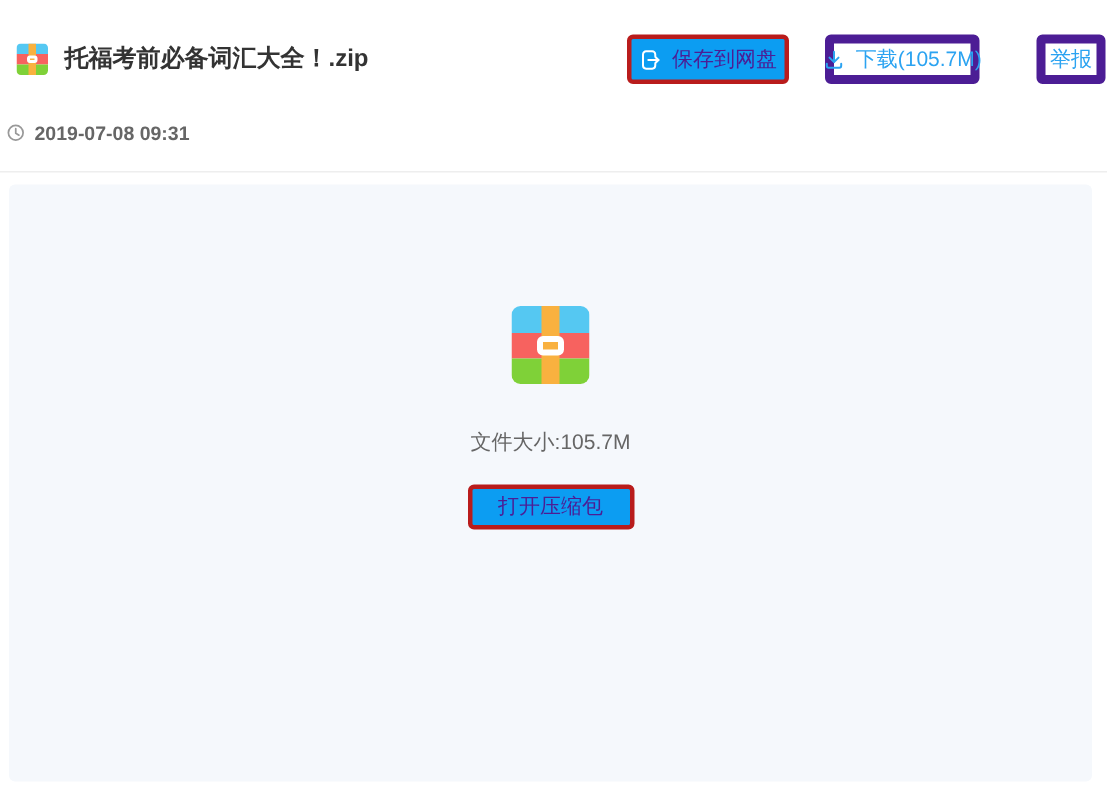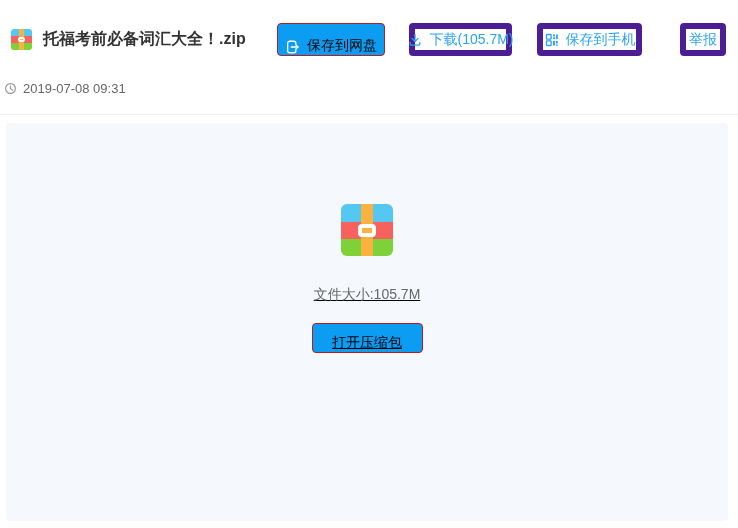--- a/index.html
+++ b/index.html
@@ -8,21 +8,21 @@
     width: 738px; height: 528px;
     background: #ffffff;
     font-family: "Liberation Sans", sans-serif;
     overflow: hidden;
   }
   .page { width: 738px; height: 528px; position: relative; }
 
   
   .header-top {
     margin: 23px 0 0 11px;
-    padding-right: 12px;
+    padding-right: 1px;
     height: 33px;
     display: flex;
     align-items: center;
   }
   .file-name {
     margin: 0 0 0 11px;
     font-size: 16px;
     font-weight: bold;
     color: #333333;
     white-space: nowrap;
@@ -40,62 +40,61 @@
     gap: 6px;
     border-radius: 4px;
     font-size: 14px;
     font-family: "Liberation Sans", sans-serif;
     cursor: pointer;
     padding: 0;
     white-space: nowrap;
   }
   .btn-primary {
     background: #0C9DF2;
-    border: 1px solid #b91c1c;
-    color: #000000;
-    align-items: flex-end;
+    border: 3px solid #b91c1c;
+    color: #4c1d95;
   }
   .btn-outline {
     background: #ffffff;
     border: 6px solid #4c1d95;
     color: #2BA3F1;
   }
   .btn-save-netdisk { width: 108px; }
   .btn-download { width: 103px; margin-left: 24px; }
   .btn-save-phone { width: 105px; margin-left: 25px; }
   .btn-report { width: 46px; margin-left: 38px; }
 
   .header-meta {
     margin: 25px 17px 0 4px;
     height: 15px;
     display: flex;
     align-items: center;
     font-size: 13px;
     color: #666666;
+    font-weight: bold;
   }
   .header-meta .clock { margin-right: 6px; }
   .meta-expiry { margin-left: 28px; color: #666666; }
 
   .divider {
     margin-top: 18px;
     height: 0;
     border-top: 1px solid #EEEEEE;
     width: 738px;
   }
 
   
   .content {
     margin: 8px 10px 0 6px;
     height: 398px;
     background: #F5F8FC;
     border-radius: 4px;
     display: flex;
     flex-direction: column;
     align-items: center;
-    text-decoration: underline;
   }
   .file-size {
     margin-top: 31px;
     font-size: 14px;
     line-height: 14px;
     color: #666666;
   }
   .btn-open {
     margin-top: 22px;
     width: 111px;
@@ -153,37 +152,20 @@
 
       <button class="btn btn-outline btn-download">
         <svg class="icon-svg" width="16" height="16" viewBox="0 0 18 18" fill="none" stroke="#2BA3F1" stroke-width="1.5" stroke-linecap="round" stroke-linejoin="round">
           <path d="M9 2.8 v7.6"></path>
           <path d="M5.6 7.2 L9 10.6 l3.4 -3.4"></path>
           <path d="M3.6 11.9 v1.5 a1.4 1.4 0 0 0 1.4 1.4 h8 a1.4 1.4 0 0 0 1.4 -1.4 v-1.5"></path>
         </svg>
         <span>下载(105.7M)</span>
       </button>
 
-      <button class="btn btn-outline btn-save-phone">
-        <svg class="icon-svg" width="16" height="16" viewBox="0 0 18 18">
-          <g fill="none" stroke="#2BA3F1" stroke-width="1.5">
-            <rect x="2.8" y="2.8" width="5.2" height="5.2" rx="0.8"></rect>
-            <rect x="2.8" y="10" width="5.2" height="5.2" rx="0.8"></rect>
-          </g>
-          <g fill="#2BA3F1">
-            <rect x="10.2" y="2.8" width="2.2" height="2.2"></rect>
-            <rect x="10.2" y="6" width="2.2" height="2"></rect>
-            <rect x="13.4" y="2.8" width="2.1" height="5.2"></rect>
-            <rect x="10.2" y="10" width="2.2" height="5.2"></rect>
-            <rect x="13.4" y="10" width="2.1" height="3"></rect>
-            <rect x="13.4" y="14.1" width="2.1" height="1.4"></rect>
-          </g>
-        </svg>
-        <span>保存到手机</span>
-      </button>
 
       <button class="btn btn-outline btn-report">
         <span>举报</span>
       </button>
     </div>
   </div>
 
   <div class="header-meta">
     <svg class="icon-svg clock" width="13" height="13" viewBox="0 0 18 18" fill="none" stroke="#999999" stroke-width="1.6" stroke-linecap="round" stroke-linejoin="round">
       <circle cx="9" cy="9" r="6.8"></circle>

